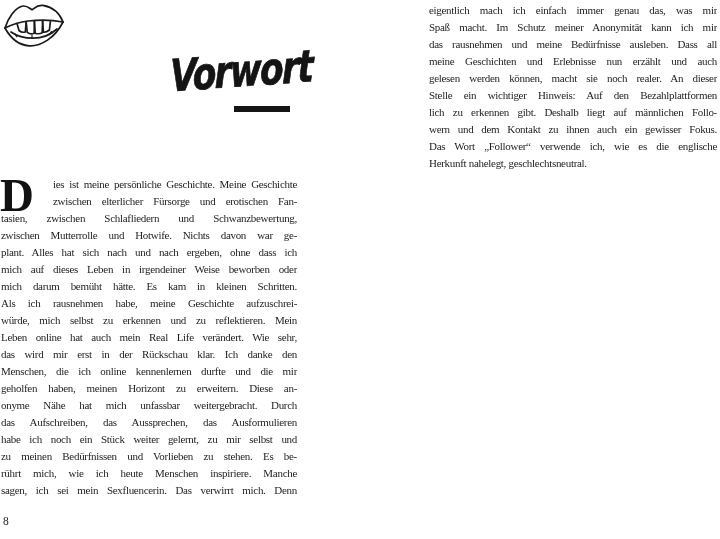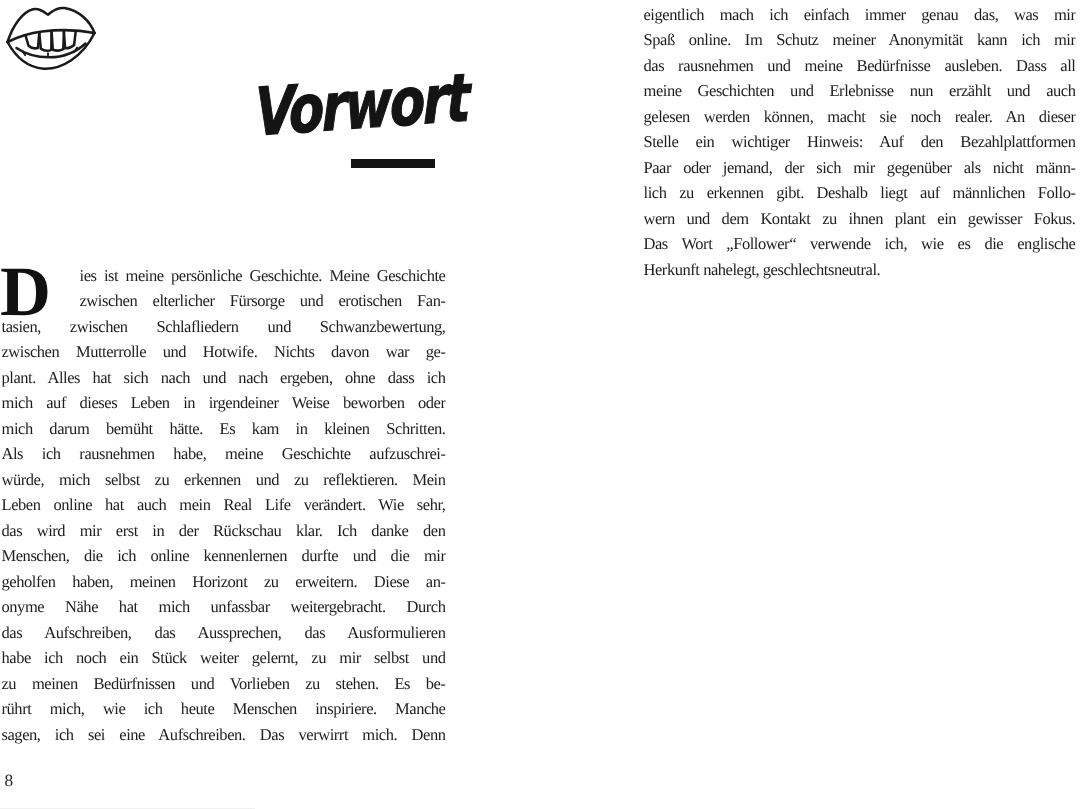--- a/index.html
+++ b/index.html
@@ -161,35 +161,34 @@
         <div class="line">würde, mich selbst zu erkennen und zu reflektieren. Mein</div>
         <div class="line">Leben online hat auch mein Real Life verändert. Wie sehr,</div>
         <div class="line">das wird mir erst in der Rückschau klar. Ich danke den</div>
         <div class="line">Menschen, die ich online kennenlernen durfte und die mir</div>
         <div class="line">geholfen haben, meinen Horizont zu erweitern. Diese an-</div>
         <div class="line">onyme Nähe hat mich unfassbar weitergebracht. Durch</div>
         <div class="line">das Aufschreiben, das Aussprechen, das Ausformulieren</div>
         <div class="line">habe ich noch ein Stück weiter gelernt, zu mir selbst und</div>
         <div class="line">zu meinen Bedürfnissen und Vorlieben zu stehen. Es be-</div>
         <div class="line">rührt mich, wie ich heute Menschen inspiriere. Manche</div>
-        <div class="line">sagen, ich sei eine Aufschreiben. Das verwirrt mich. Denn</div>
+        <div class="line">sagen, ich sei mein Sexfluencerin. Das verwirrt mich. Denn</div>
       </div>
 
     <div class="folio">8</div>
   </div>
 
   <div>
     <div class="col col-right">
         <div class="line">eigentlich mach ich einfach immer genau das, was mir</div>
-        <div class="line">Spaß online. Im Schutz meiner Anonymität kann ich mir</div>
+        <div class="line">Spaß macht. Im Schutz meiner Anonymität kann ich mir</div>
         <div class="line">das rausnehmen und meine Bedürfnisse ausleben. Dass all</div>
         <div class="line">meine Geschichten und Erlebnisse nun erzählt und auch</div>
         <div class="line">gelesen werden können, macht sie noch realer. An dieser</div>
         <div class="line">Stelle ein wichtiger Hinweis: Auf den Bezahlplattformen</div>
-        <div class="line">Paar oder jemand, der sich mir gegenüber als nicht männ-</div>
         <div class="line">lich zu erkennen gibt. Deshalb liegt auf männlichen Follo-</div>
-        <div class="line">wern und dem Kontakt zu ihnen plant ein gewisser Fokus.</div>
+        <div class="line">wern und dem Kontakt zu ihnen auch ein gewisser Fokus.</div>
         <div class="line">Das Wort „Follower“ verwende ich, wie es die englische</div>
         <div class="line">Herkunft nahelegt, geschlechtsneutral.</div>
       </div>
   </div>
 
 </div>
 
 </body></html>

